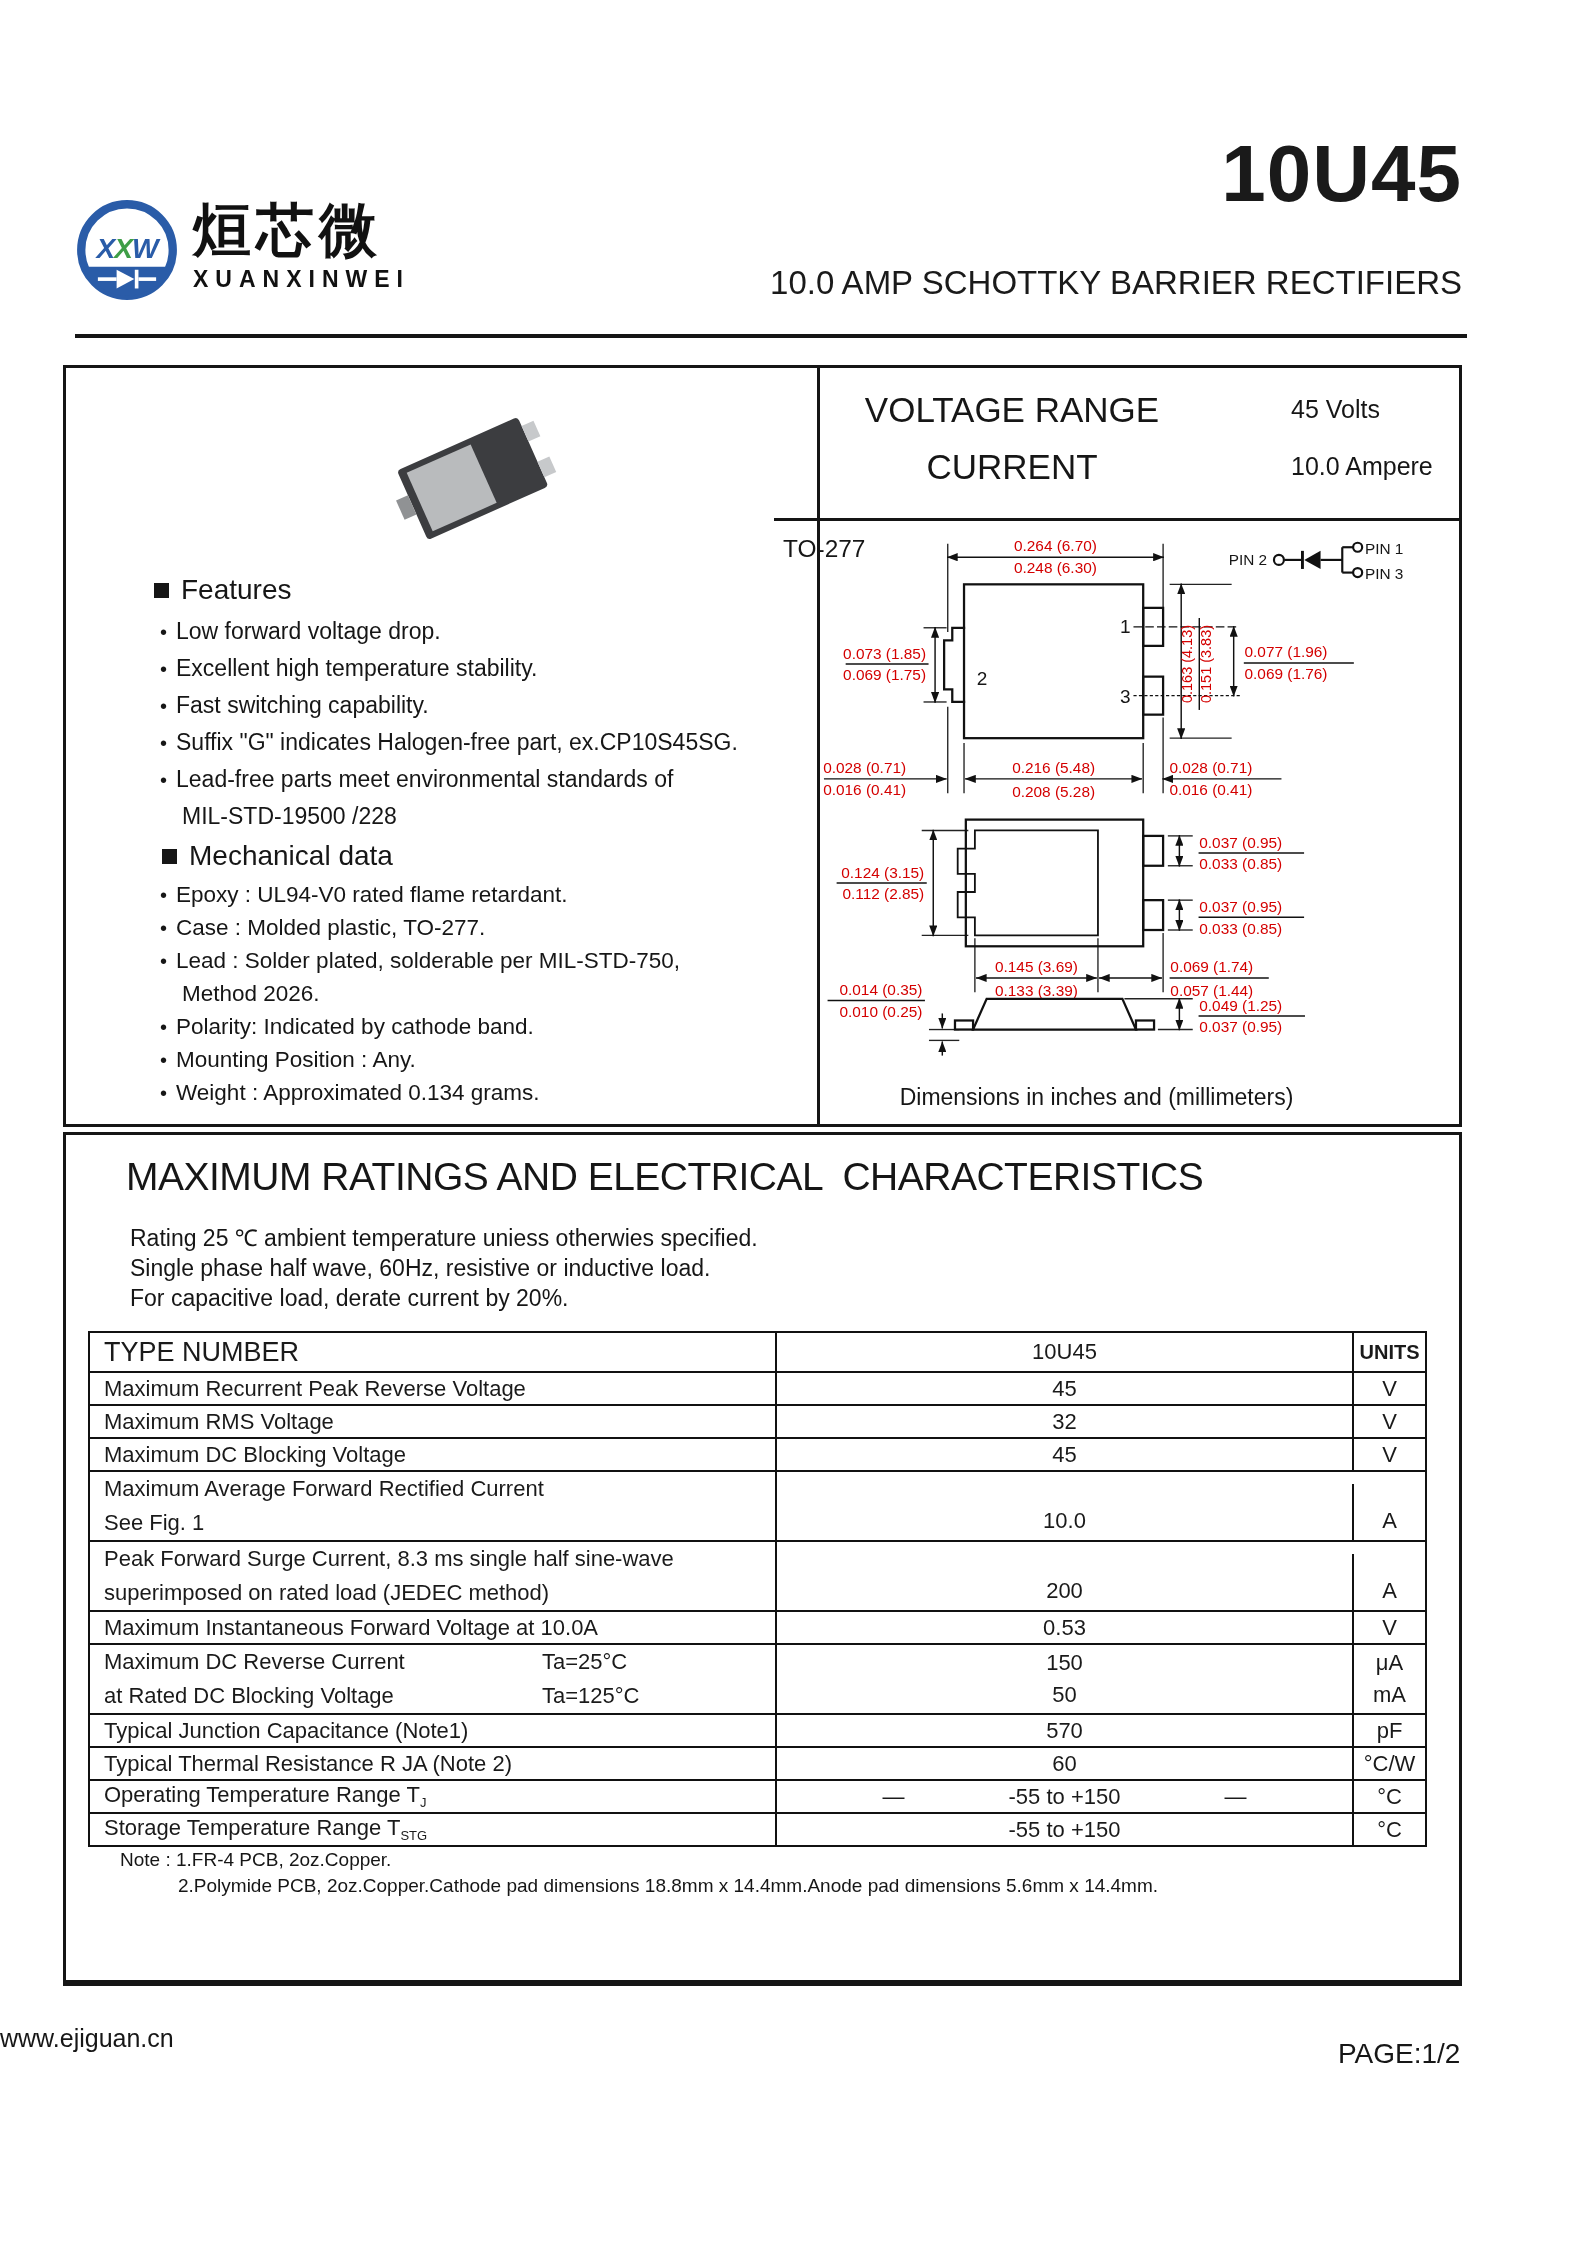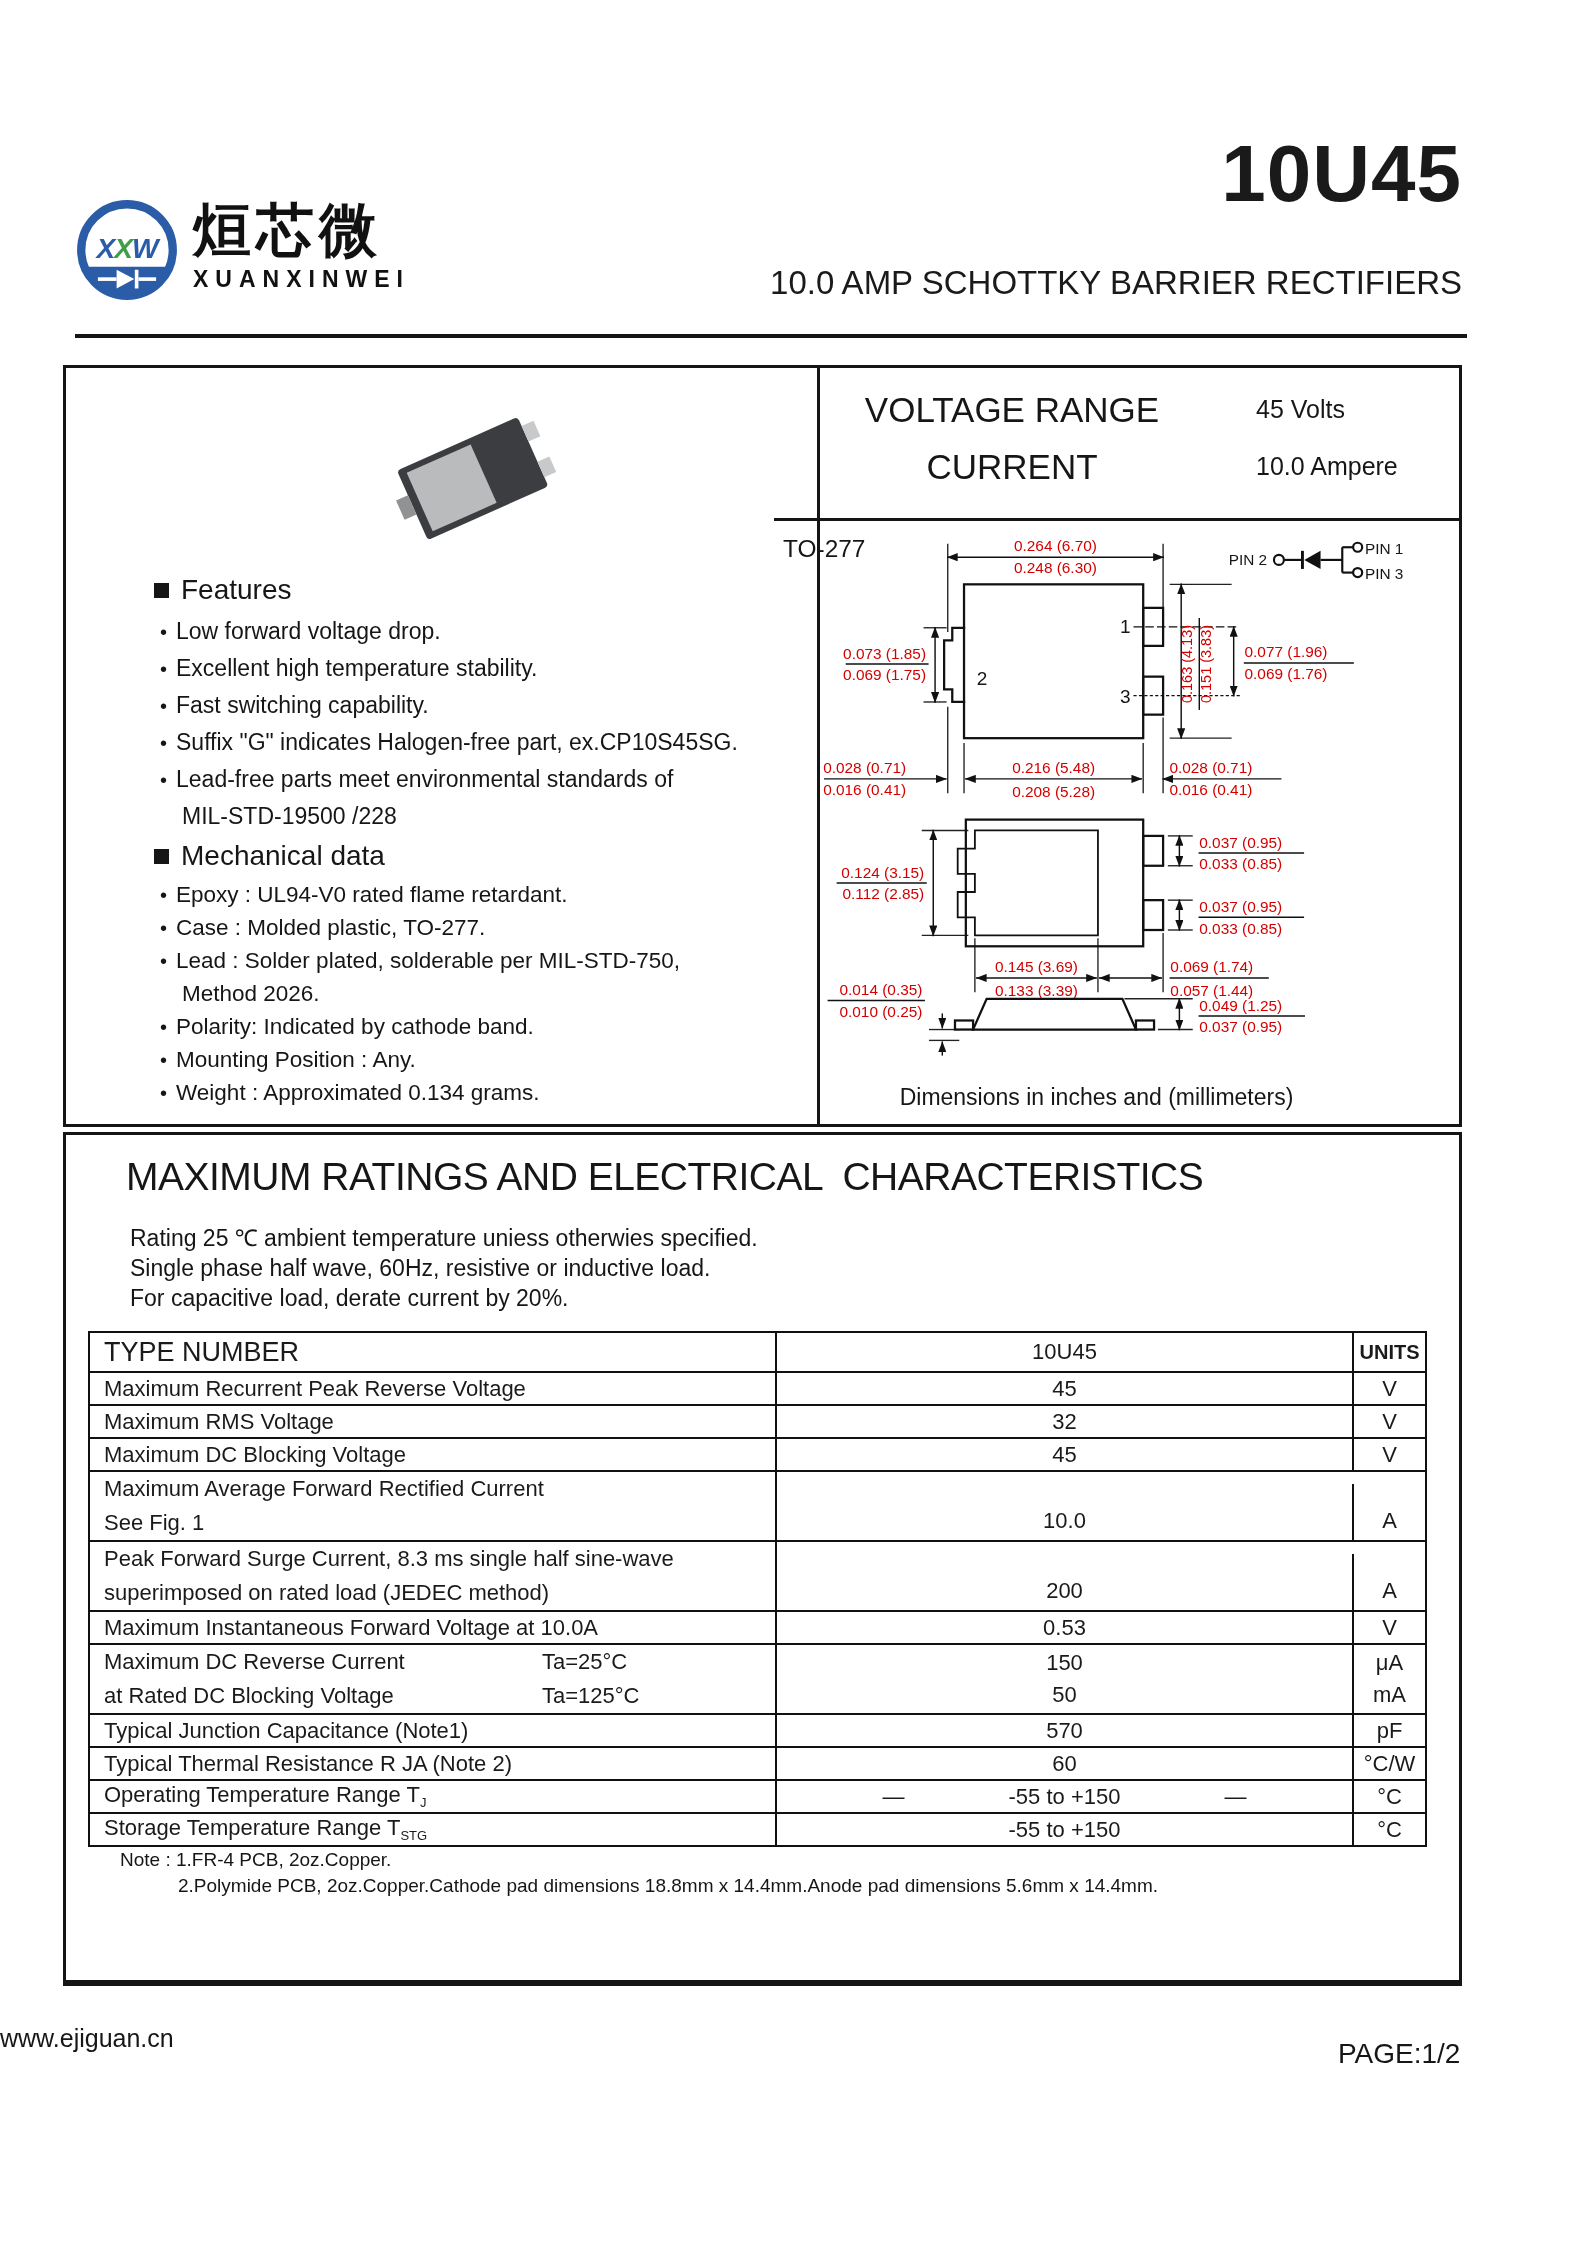--- a/index.html
+++ b/index.html
@@ -21,30 +21,30 @@
   .box2{left:63px;top:1132px;width:1399px;height:854px;border:3px solid #151515;border-bottom:6px solid #151515;box-sizing:border-box;}
 
   
   .left-pane{position:absolute;left:0;top:0;width:708px;height:100%;border-right:3px solid #151515;box-sizing:border-box;margin-left:46px;}
   .right-pane{position:absolute;left:708px;top:0;right:0;height:100%;}
   .pkg-photo{left:262px;top:46px;width:200px;height:130px;}
   .sec-head{display:flex;align-items:center;font-size:28px;color:#161616;}
   .sec-head .sq{width:15px;height:15px;background:#161616;margin-right:12px;flex:none;}
   .feat-head{left:42px;top:206px;}
   .feat-list{left:48px;top:250px;}
-  .mech-head{left:42px;top:472px;}
+  .mech-head{left:50px;top:472px;}
   .mech-list{left:48px;top:514px;}
   .b-item{display:flex;align-items:baseline;font-size:23px;height:37px;color:#161616;}
   .mech-list .b-item{height:33px;font-size:22.5px;}
   .b-item .dot{font-size:20px;margin-right:9px;flex:none;}
   .b-item.indent{padding-left:22px;}
 
   
   .volt-box{height:137px;border-bottom:3px solid #151515;box-sizing:content-box;padding-top:13px;}
-  .volt-row{display:flex;align-items:center;height:57px;padding-left:8px;}
+  .volt-row{display:flex;align-items:center;height:57px;padding-left:8px;gap:35px;}
   .vlabel{width:460px;text-align:center;font-size:35px;color:#161616;}
   .vvalue{font-size:25px;margin-left:14px;color:#161616;}
 
   
   .draw-area{position:relative;height:598px;}
   .draw-area svg{display:block;width:100%;height:auto;}
   .dim-caption{position:absolute;bottom:8px;left:0;width:100%;text-align:center;font-size:23px;color:#161616;padding-right:40px;box-sizing:border-box;}
   text{font-family:"Liberation Sans",sans-serif;}
   .dimtxt{fill:#d40000;font-size:17px;}
   .dimtxt.rot{font-size:16px;}

